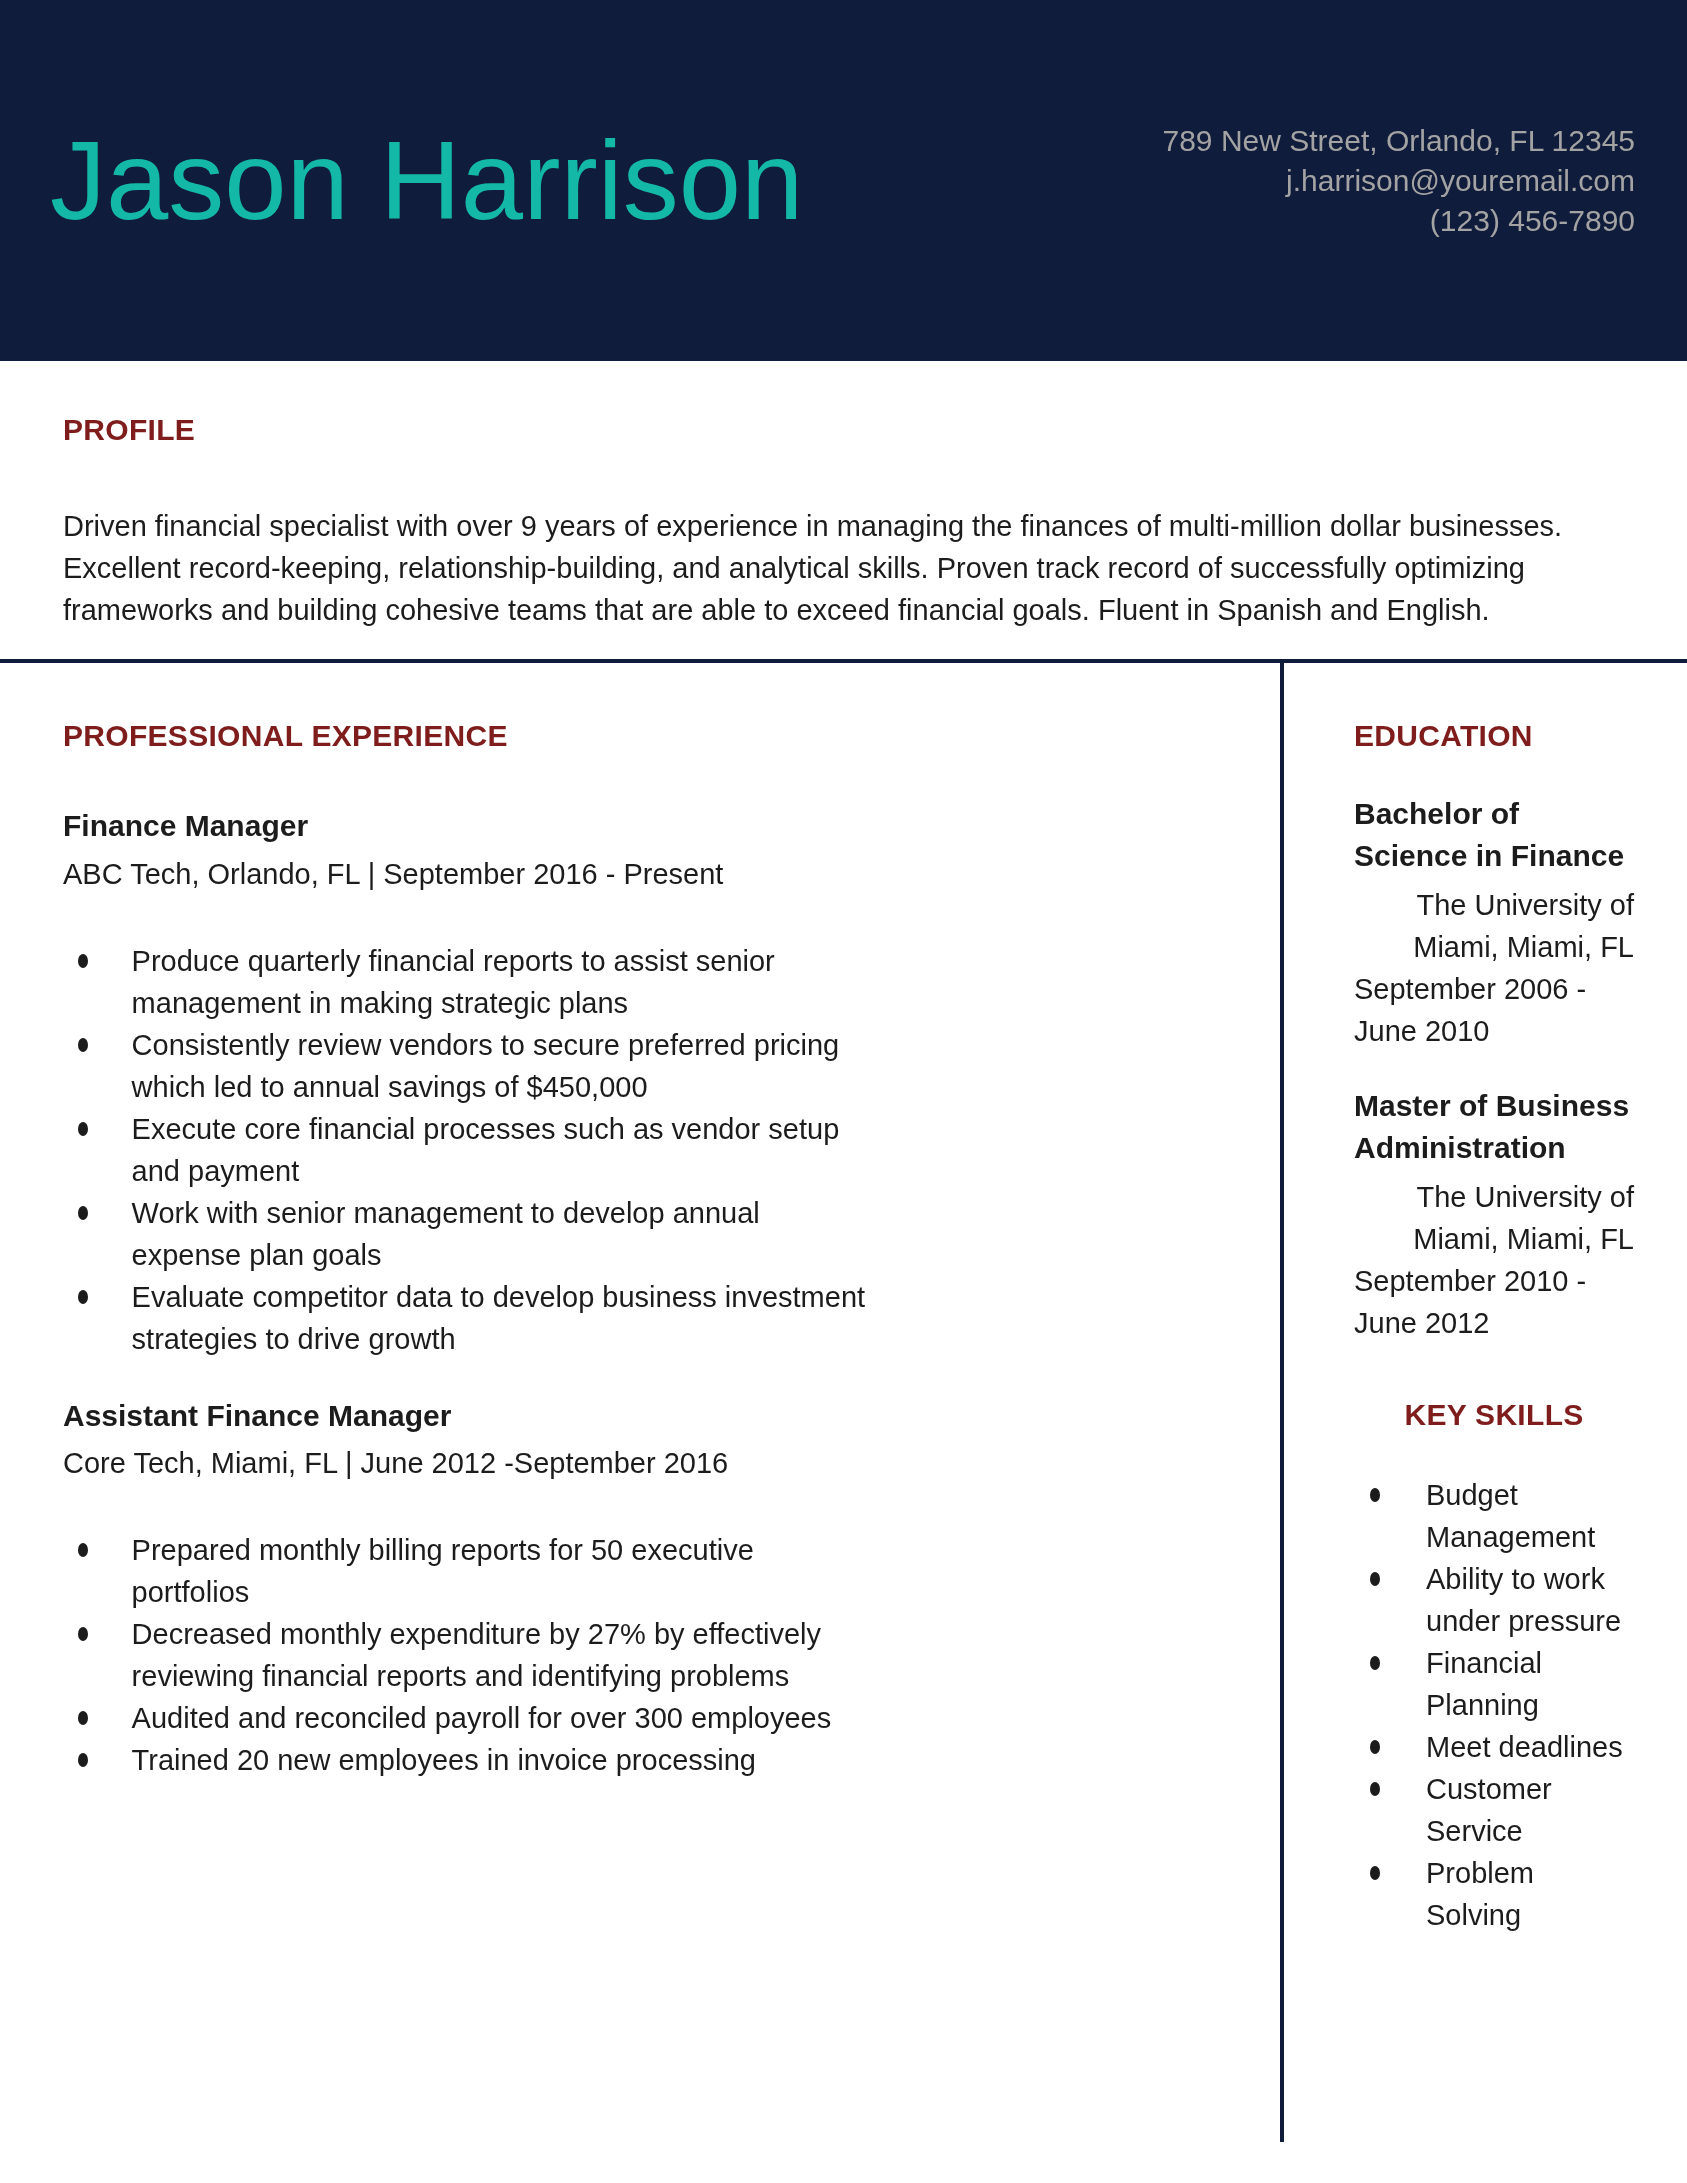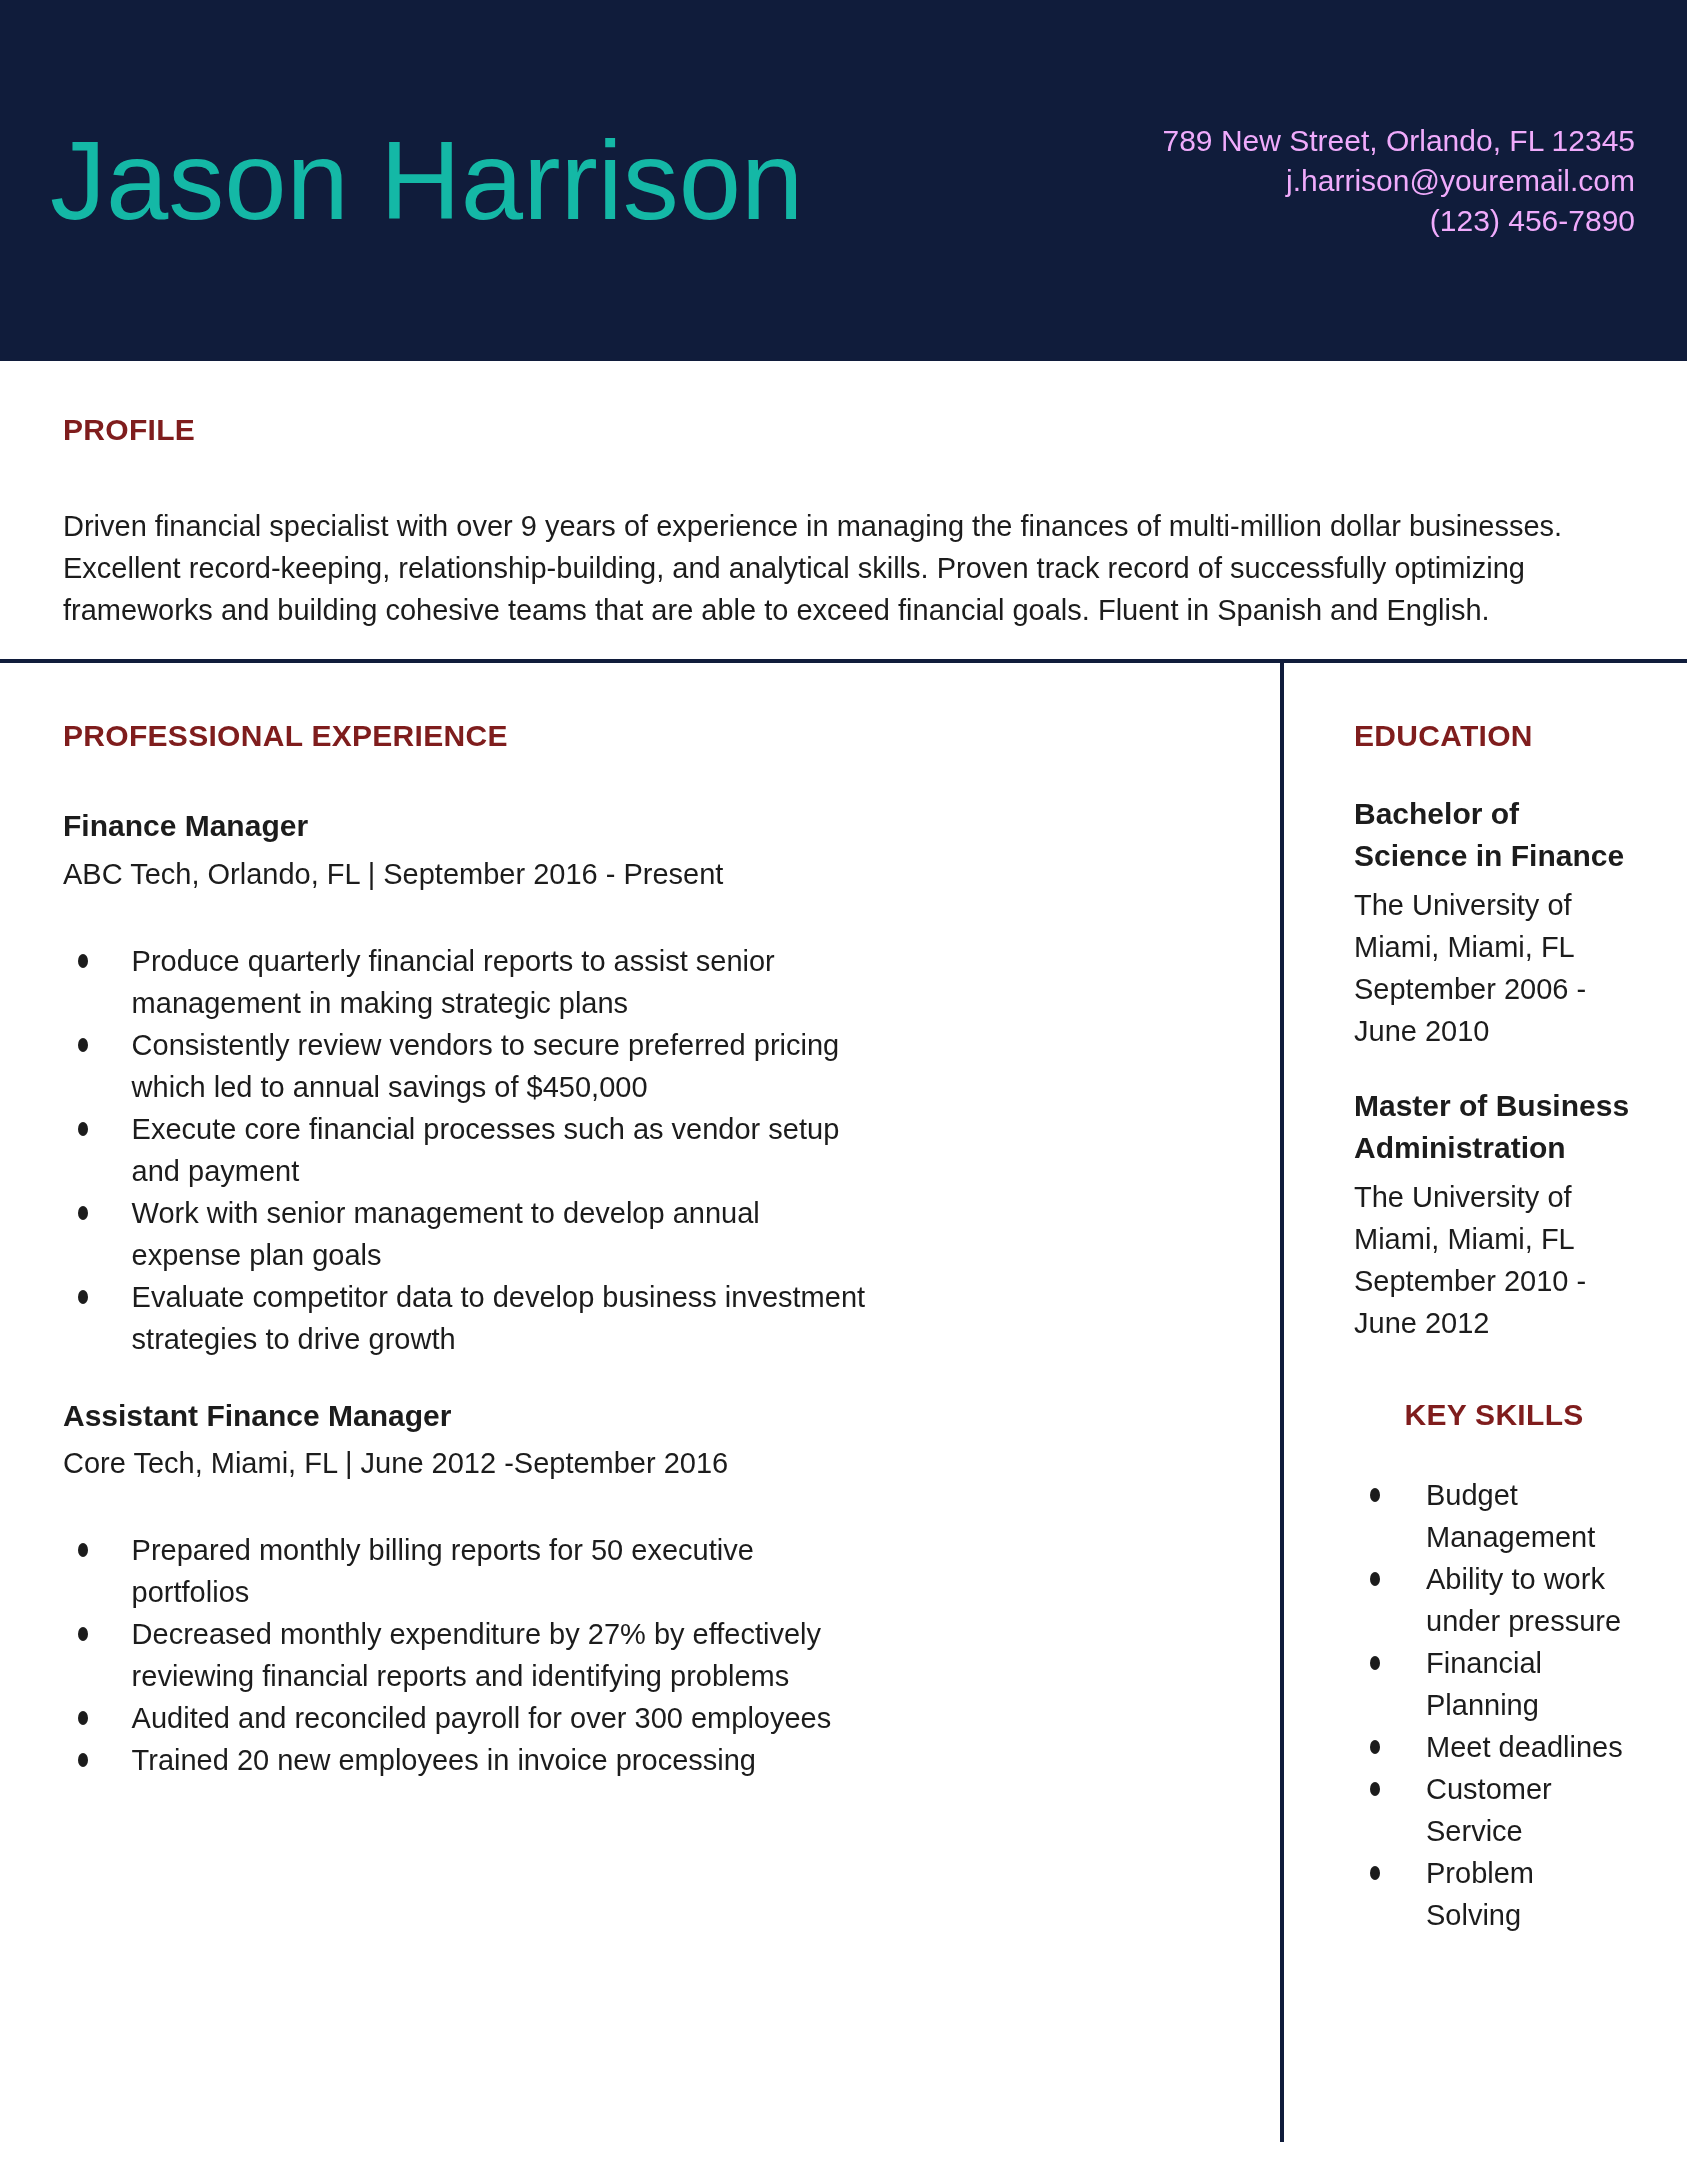--- a/index.html
+++ b/index.html
@@ -24,21 +24,21 @@
     padding:0 52px 0 50px;
   }
   .name {
     color:#14b8a6;
     font-size:112px;
     line-height:126px;
     font-weight:400;
     white-space:nowrap;
   }
   .contact {
-    color:#f0abfc;
+    color:#a3a3a3;
     font-size:30px;
     line-height:40px;
     text-align:right;
   }
 
   
   .profile { padding:0 53px 0 63px; }
   h2.sec {
     font-size:30px; line-height:42px;
     font-weight:700; color:#7f1d1d;
@@ -69,21 +69,21 @@
     flex:0 0 auto;
     width:10px; height:14px;
     border-radius:50%;
     background:#1c1c1c;
     margin-top:14px;
   }
   .li-text { margin-left:44px; max-width:741px; }
 
   
   .degree-name { font-size:30px; font-weight:700; margin-top:36px; max-width:430px; }
-  .degree-school { margin-top:6.6px; max-width:476px; }
+  .degree-school { margin-top:6.6px; max-width:476px;text-align:right; }
   .degree-dates { max-width:476px; }
   .col-right h2.skills { margin-top:50px;text-align:center; }
   ul.slist { list-style:none; margin-top:38px; }
   ul.slist li { display:flex; align-items:flex-start; padding-left:16px; }
   ul.slist .li-text { margin-left:46px; max-width:370px; }
 </style>
 </head>
 <body>
 
 <div class="page">

